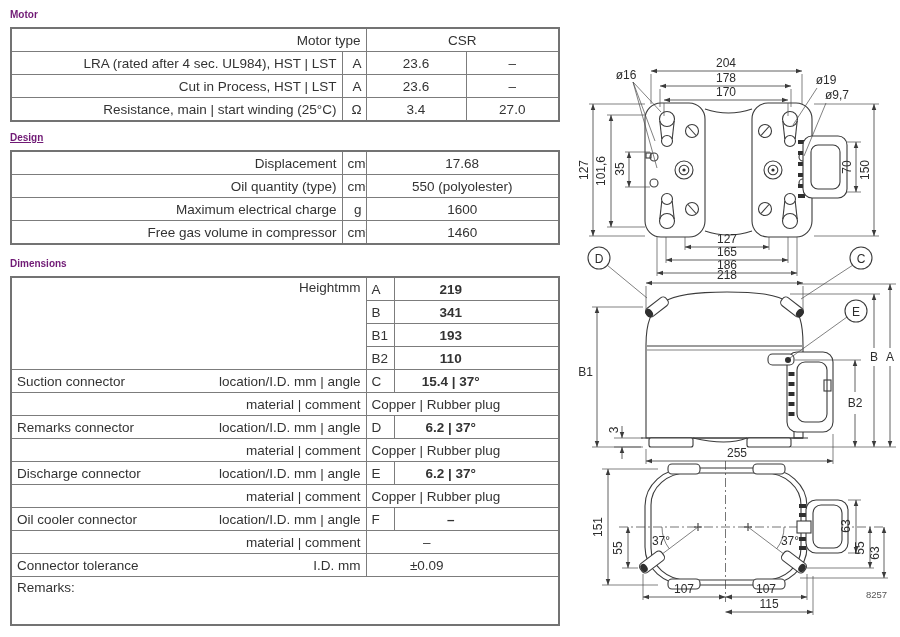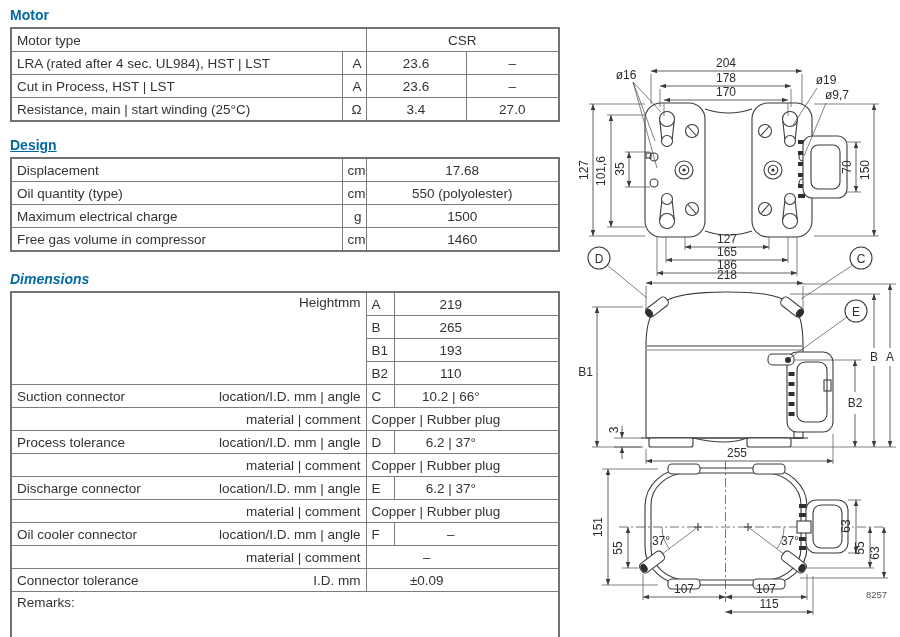--- a/index.html
+++ b/index.html
@@ -1,33 +1,33 @@
 <!DOCTYPE html>
 <html><head>
 <meta charset="utf-8">
 <style>
   html,body{margin:0;padding:0;}
   body{
     width:900px;height:637px;background:#ffffff;position:relative;overflow:hidden;
     font-family:"Liberation Sans",sans-serif;color:#2e2e2e;
   }
   .left-col{position:absolute;left:10px;top:7px;width:548px;}
-  .sec-title{font-size:14px;font-weight:bold;color:#0369a1;margin:0 0 4px 0;line-height:16px;}
-  .sec-title.gap1{margin-top:15px;text-decoration:underline;}
-  .sec-title.gap2{margin-top:19px;font-style:italic;}
+  .sec-title{font-size:10px;font-weight:bold;color:#701a75;margin:0 0 4px 0;line-height:16px;}
+  .sec-title.gap1{margin-top:8px;text-decoration:underline;}
+  .sec-title.gap2{margin-top:11px;}
   table{border-collapse:collapse;table-layout:fixed;width:548px;border:2px solid #737373;}
   td{
     border:1px solid #7c7c7c;font-size:13.5px;height:22px;padding:0 5px;
     white-space:nowrap;overflow:hidden;color:#333;
   }
-  td.lab{text-align:left;}
+  td.lab{text-align:right;}
   td.unit{text-align:right;padding-right:4px;}
   td.val{text-align:center;overflow:visible;border-radius:11px;}
   td.dval{}
-  td.vdim{padding-right:56px;}
+  td.vdim{padding-right:56px;font-weight:bold;}
   td.vmat{padding-right:76px;margin-left:40px;}
   td.key{padding-left:5px;}
   td.hcell{vertical-align:top;}
   .lr{display:flex;justify-content:space-between;align-items:flex-end;}
   .lr.top{align-items:flex-start;padding-top:2px;justify-content:flex-end;}
   td.remarks{height:44px;vertical-align:top;padding-top:3px;}
   .drawing{position:absolute;left:0;top:0;pointer-events:none;}
   .ol{fill:none;stroke:#3b3b3b;stroke-width:1.1;}
   .olw{fill:#ffffff;stroke:#3b3b3b;stroke-width:1.1;}
   .tl{fill:none;stroke:#4a4a4a;stroke-width:0.7;}
@@ -90,21 +90,21 @@
       <td class="val dval">17.68</td>
     </tr>
     <tr>
       <td class="lab">Oil quantity (type)</td>
       <td class="unit">cm³</td>
       <td class="val dval">550 (polyolester)</td>
     </tr>
     <tr>
       <td class="lab">Maximum electrical charge</td>
       <td class="unit">g</td>
-      <td class="val dval">1500</td>
+      <td class="val dval">1600</td>
     </tr>
     <tr>
       <td class="lab">Free gas volume in compressor</td>
       <td class="unit">cm³</td>
       <td class="val dval">1460</td>
     </tr>
   </tbody>
     </table>
 
   <div class="sec-title gap2">Dimensions</div>
@@ -120,55 +120,55 @@
         <div class="lr top">
           <span>Height</span>
           <span>mm</span>
         </div>
       </td>
       <td class="key">A</td>
       <td class="val vdim">219</td>
     </tr>
     <tr>
       <td class="key">B</td>
-      <td class="val vdim">265</td>
+      <td class="val vdim">341</td>
     </tr>
     <tr>
       <td class="key">B1</td>
       <td class="val vdim">193</td>
     </tr>
     <tr>
       <td class="key">B2</td>
       <td class="val vdim">110</td>
     </tr>
 
     <tr>
       <td>
         <div class="lr">
           <span>Suction connector</span>
           <span>location/I.D. mm | angle</span>
         </div>
       </td>
       <td class="key">C</td>
-      <td class="val vdim">10.2 | 66°</td>
+      <td class="val vdim">15.4 | 37°</td>
     </tr>
     <tr>
       <td>
         <div class="lr">
               <span></span>
               <span>material | comment</span>
             </div>
       </td>
       <td class="val vmat" colspan="2">Copper | Rubber plug</td>
     </tr>
 
     <tr>
       <td>
         <div class="lr">
-          <span>Process tolerance</span>
+          <span>Remarks connector</span>
           <span>location/I.D. mm | angle</span>
         </div>
       </td>
       <td class="key">D</td>
       <td class="val vdim">6.2 | 37°</td>
     </tr>
     <tr>
       <td>
         <div class="lr">
               <span></span>

